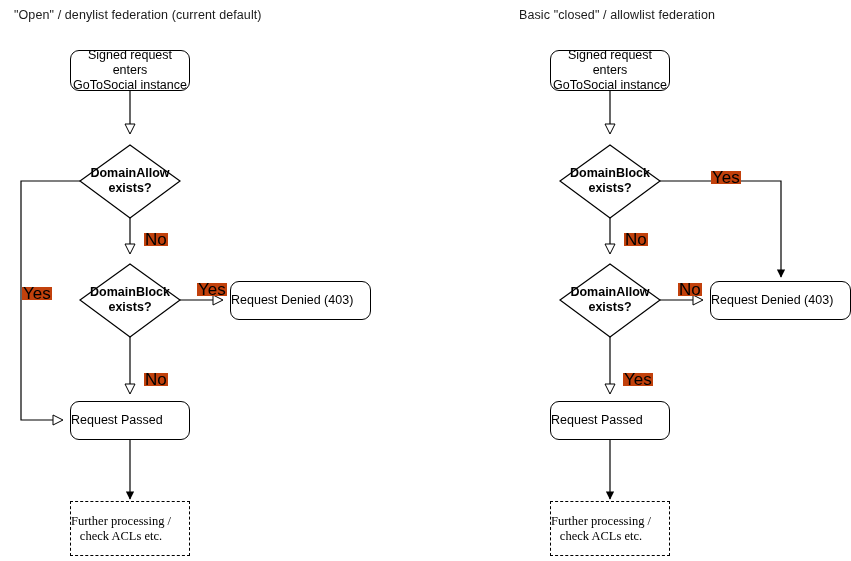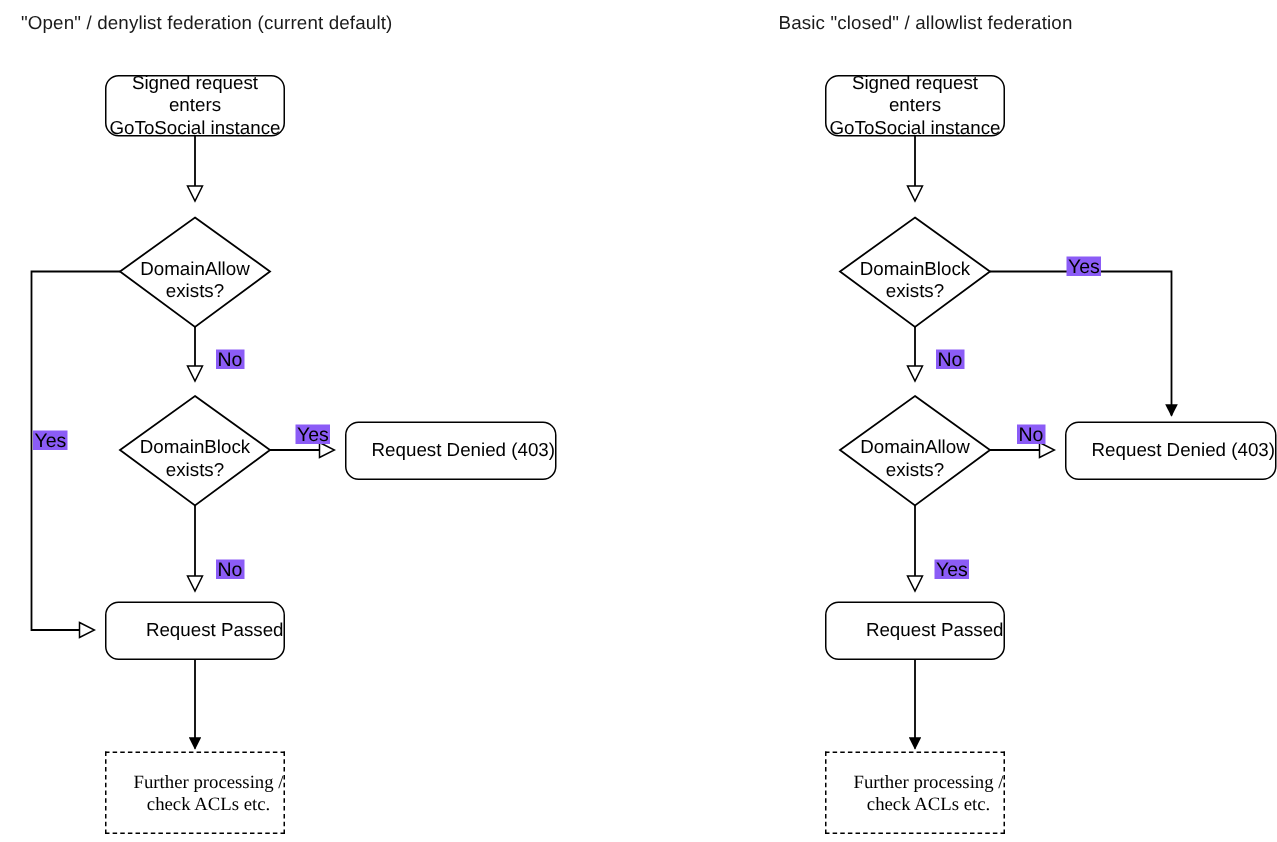--- a/index.html
+++ b/index.html
@@ -32,21 +32,21 @@
     font-size: 12.5px;
     color: #1a1a1a;
     white-space: nowrap;
     letter-spacing: 0.1px;
   }
   .node {
     position: absolute;
     box-sizing: border-box;
     display: flex;
     align-items: center;
-    justify-content: flex-end;
+    justify-content: flex-start;
     text-align: center;
     font-size: 12.5px;
     line-height: 15px;
     color: #000000;
     background: #ffffff;
   }
   .node.rounded {
     border: 1.2px solid #000000;
     border-radius: 9px;
   }
@@ -56,35 +56,36 @@
     font-family: Liberation Serif, serif;
   }
   .node-label {
     display: block;
     white-space: pre-line;
   }
   .diamond-label {
     position: absolute;
     box-sizing: border-box;
     display: flex;
-    align-items: flex-end;
+    align-items: center;
     justify-content: center;
     text-align: center;
     font-size: 12.5px;
     line-height: 15px;
     color: #000000;
     white-space: pre-line;
     pointer-events: none;
+    font-weight: bold;
   }
   .edge-label {
     position: absolute;
-    font-size: 13px;
+    font-size: 17px;
     line-height: 13px;
     color: #000000;
-    background: #8b5cf6;
+    background: #c2410c;
     padding: 0 1px;
     white-space: nowrap;
   }
 </style>
 </head>
 <body>
 
 <div id="diagram-root">
 
   <svg class="svg-layer" viewBox="0 0 851 561">

